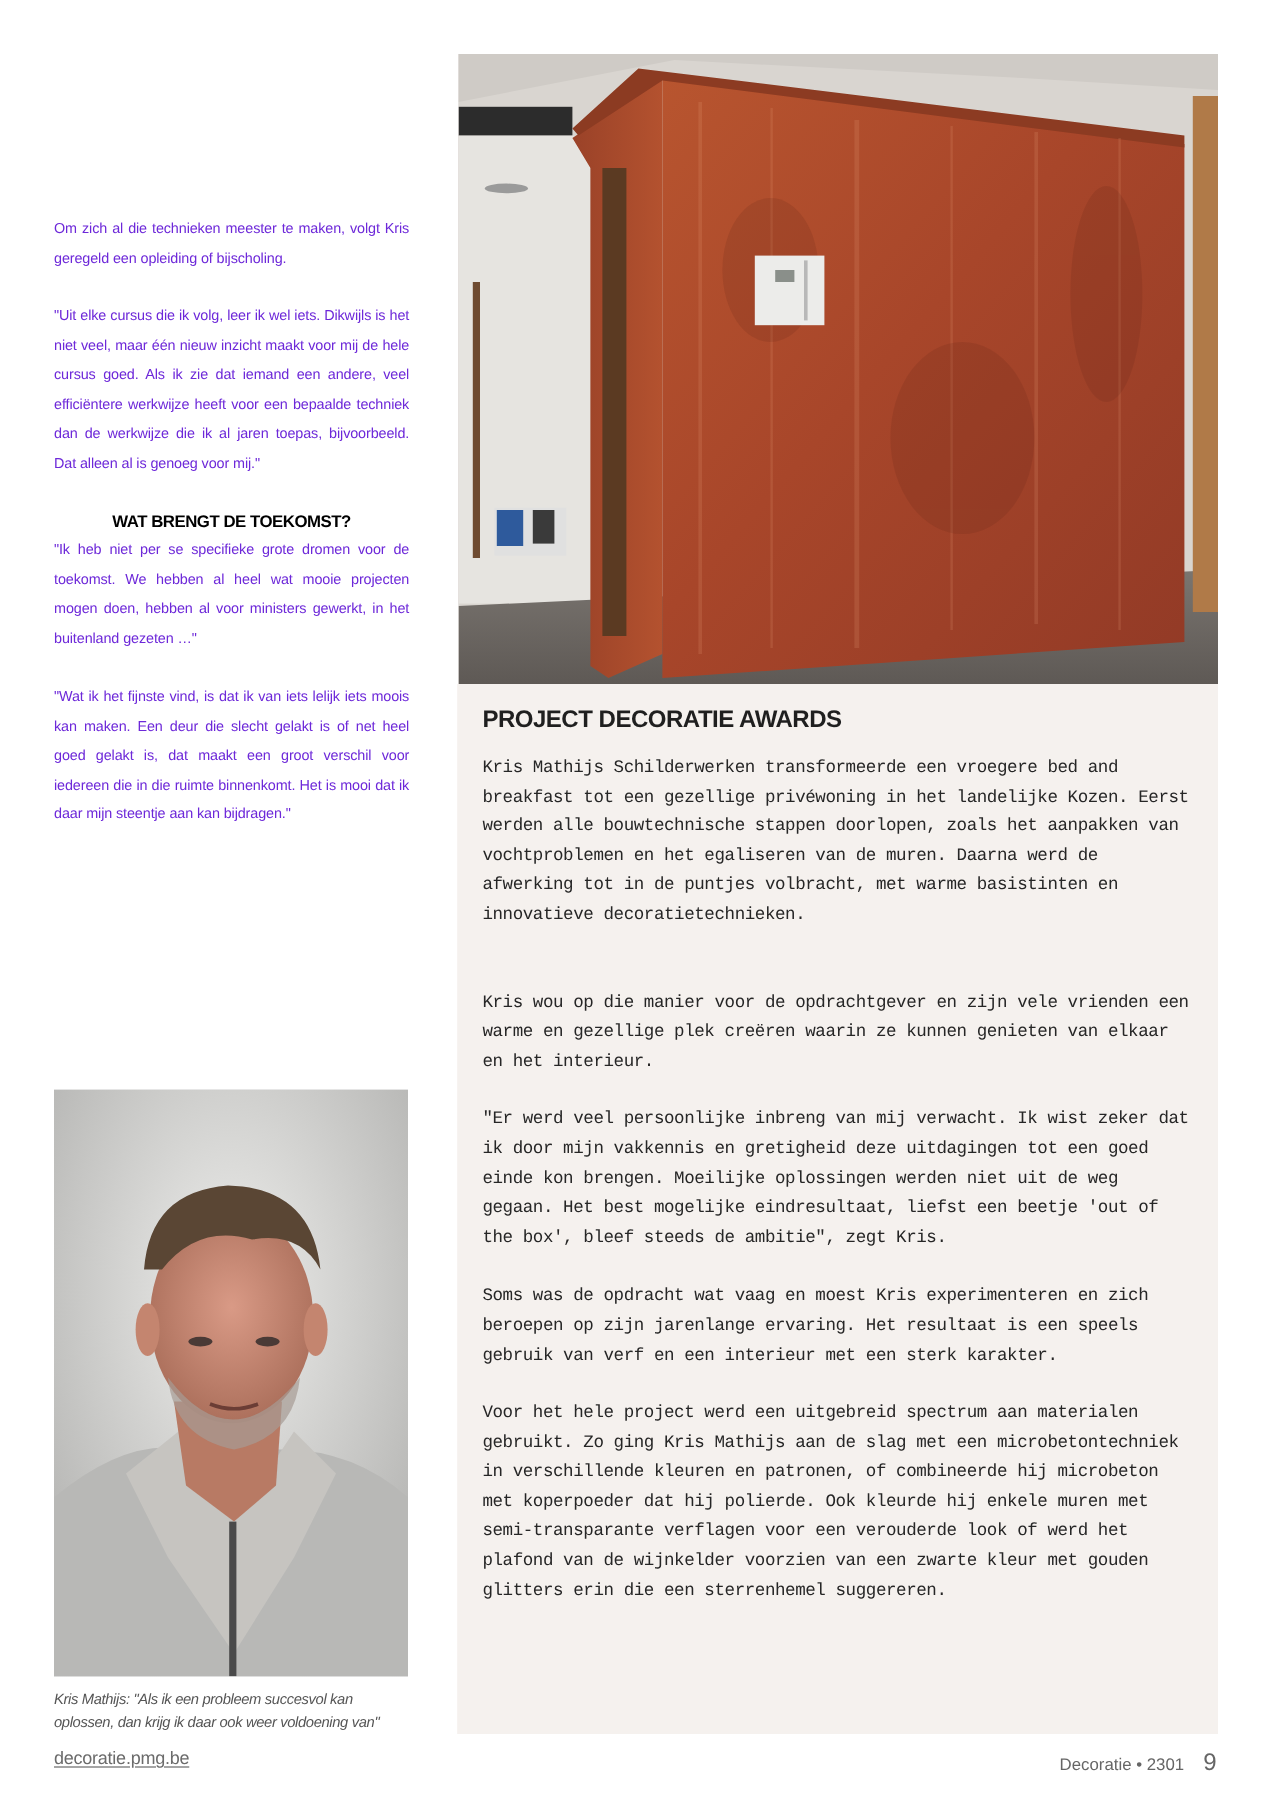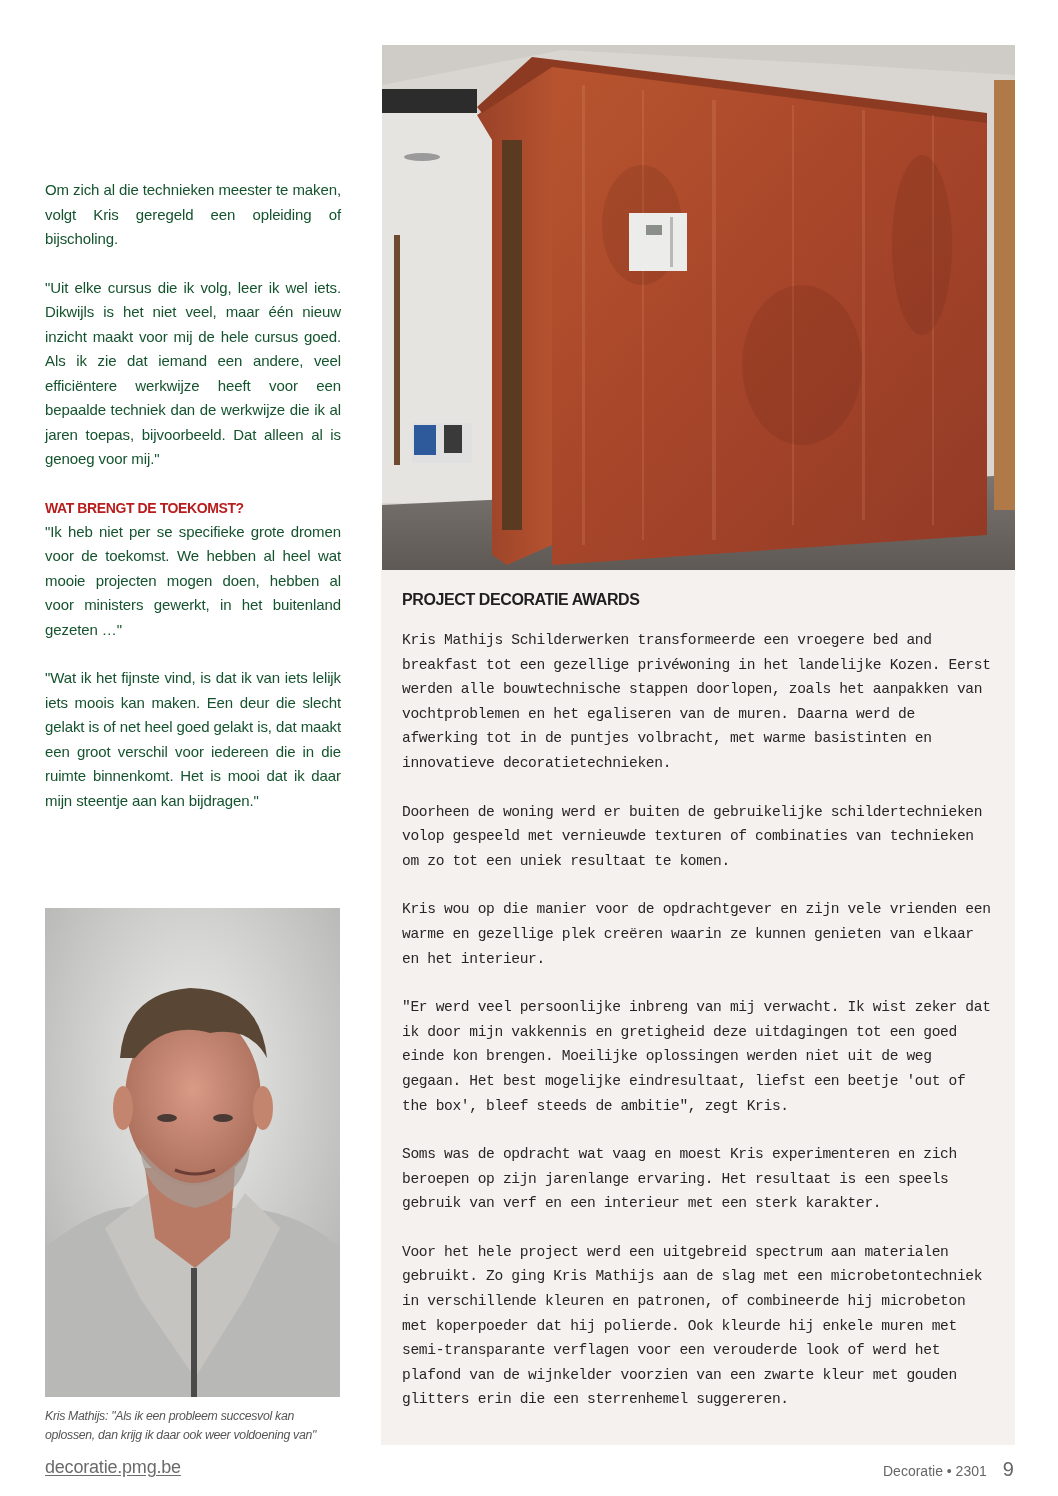--- a/index.html
+++ b/index.html
@@ -9,43 +9,43 @@
       font-family: "Liberation Sans", sans-serif;
     }
     .left-col { position: absolute; left: 45px; top: 178px; width: 296px; }
     .h-large {
       font-family: "Liberation Sans", sans-serif; font-weight: bold;
       font-size: 19px; letter-spacing: -0.6px; color: #1a1a1a;
       margin: 0; line-height: 24px;
     }
     .h-small {
       font-family: "Liberation Sans", sans-serif; font-weight: bold;
-      font-size: 14px; letter-spacing: -0.4px; color: #b91c1c;
-      margin: 0; line-height: 24px;
+      font-size: 14px; letter-spacing: -0.4px; color: #000000;
+      margin: 0; line-height: 24px; text-align: center;
     }
     .left-col p {
-      margin: 0; font-size: 15px; line-height: 24.5px; text-align: justify;
-      color: #14532d; letter-spacing: -0.1px;
+      margin: 0; font-size: 12px; line-height: 24.5px; text-align: justify;
+      color: #6d28d9; letter-spacing: -0.1px;
     }
     .gap { height: 24px; }
     .gap-sm { height: 16px; }
 
     .photo-wall {
       position: absolute; left: 382px; top: 45px; width: 633px; height: 525px;
       overflow: hidden; background: #d8d4cf;
     }
     .photo-wall svg { display: block; width: 100%; height: 100%; }
 
     .panel {
       position: absolute; left: 381px; top: 570px; width: 634px; height: 875px;
       background: #f5f1ee;
     }
     .panel-inner { position: absolute; left: 21px; top: 18px; width: 595px; }
     .panel h3 {
-      margin: 0; font-size: 16px; font-weight: bold; letter-spacing: -0.4px;
+      margin: 0; font-size: 20px; font-weight: bold; letter-spacing: -0.4px;
       color: #1f1f1f; line-height: 24px;
     }
     .panel p {
       margin: 0; font-size: 14.6px; line-height: 24.6px; color: #262626;
       letter-spacing: -0.35px;
       font-family: Liberation Mono, monospace;
     }
 
     .portrait {
       position: absolute; left: 45px; top: 908px; width: 295px; height: 489px;
@@ -53,21 +53,21 @@
     }
     .portrait svg { display: block; width: 100%; height: 100%; }
 
     .caption {
       position: absolute; left: 45px; top: 1407px; width: 300px;
       font-style: italic; font-size: 12.3px; line-height: 19px; color: #555;
       letter-spacing: -0.3px;
     }
     .footer-url {
       position: absolute; left: 45px; top: 1457px;
-      font-size: 18px; color: #6b6b6b; text-decoration: underline;
+      font-size: 15px; color: #6b6b6b; text-decoration: underline;
       text-underline-offset: 2px; letter-spacing: -0.2px;
     }
     .footer-right {
       position: absolute; left: 883px; top: 1458px; display: flex; align-items: baseline; gap: 16px;
       color: #666;
     }
     .footer-mag { font-size: 14px; }
     .footer-page { font-size: 20px; }
   </style>
 </head>
@@ -145,21 +145,20 @@
     <rect x="612" y="35" width="21" height="430" fill="#b07a48"></rect>
   </svg>
 </div>
 
 <div class="panel">
   <div class="panel-inner">
     <h3>PROJECT DECORATIE AWARDS</h3>
     <div class="gap-sm"></div>
     <p>Kris Mathijs Schilderwerken transformeerde een vroegere bed and breakfast tot een gezellige privéwoning in het landelijke Kozen. Eerst werden alle bouwtechnische stappen doorlopen, zoals het aanpakken van vochtproblemen en het egaliseren van de muren. Daarna werd de afwerking tot in de puntjes volbracht, met warme basistinten en innovatieve decoratietechnieken.</p>
     <div class="gap"></div>
-    <p>Doorheen de woning werd er buiten de gebruikelijke schildertechnieken volop gespeeld met vernieuwde texturen of combinaties van technieken om zo tot een uniek resultaat te komen.</p>
     <div class="gap"></div>
     <p>Kris wou op die manier voor de opdrachtgever en zijn vele vrienden een warme en gezellige plek creëren waarin ze kunnen genieten van elkaar en het interieur.</p>
     <div class="gap"></div>
     <p>"Er werd veel persoonlijke inbreng van mij verwacht. Ik wist zeker dat ik door mijn vakkennis en gretigheid deze uitdagingen tot een goed einde kon brengen. Moeilijke oplossingen werden niet uit de weg gegaan. Het best mogelijke eindresultaat, liefst een beetje 'out of the box', bleef steeds de ambitie", zegt Kris.</p>
     <div class="gap"></div>
     <p>Soms was de opdracht wat vaag en moest Kris experimenteren en zich beroepen op zijn jarenlange ervaring. Het resultaat is een speels gebruik van verf en een interieur met een sterk karakter.</p>
     <div class="gap"></div>
     <p>Voor het hele project werd een uitgebreid spectrum aan materialen gebruikt. Zo ging Kris Mathijs aan de slag met een microbetontechniek in verschillende kleuren en patronen, of combineerde hij microbeton met koperpoeder dat hij polierde. Ook kleurde hij enkele muren met semi-transparante verflagen voor een verouderde look of werd het plafond van de wijnkelder voorzien van een zwarte kleur met gouden glitters erin die een sterrenhemel suggereren.</p>
     <div class="gap"></div>
   </div>

